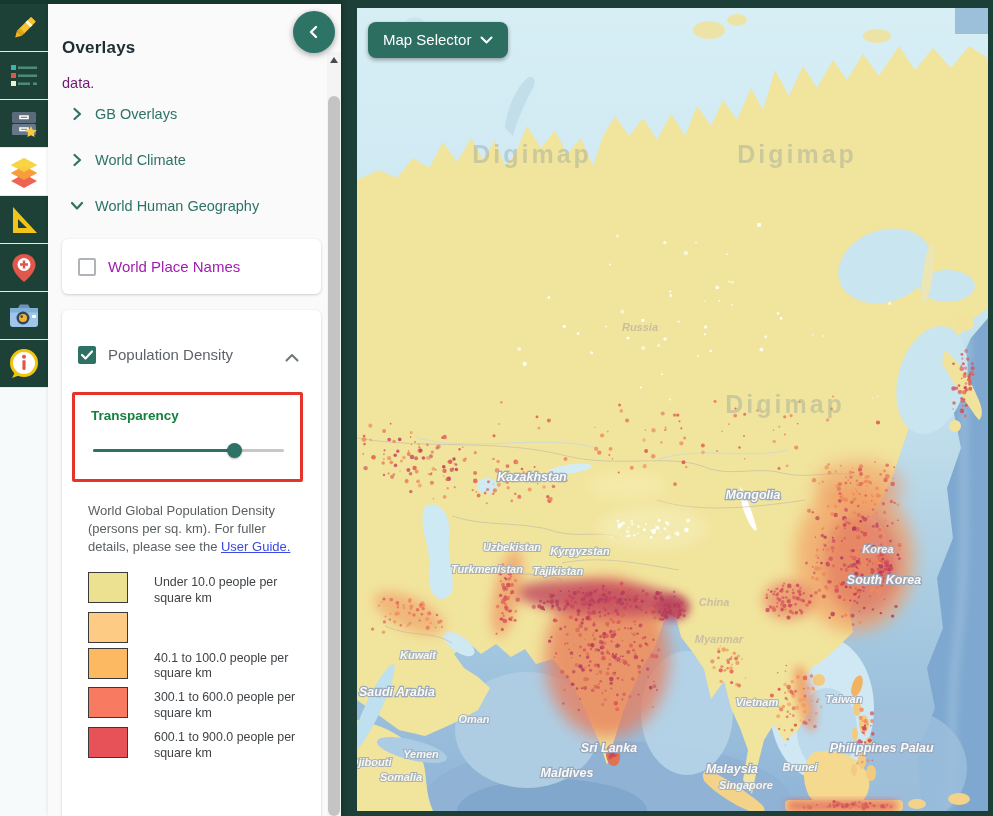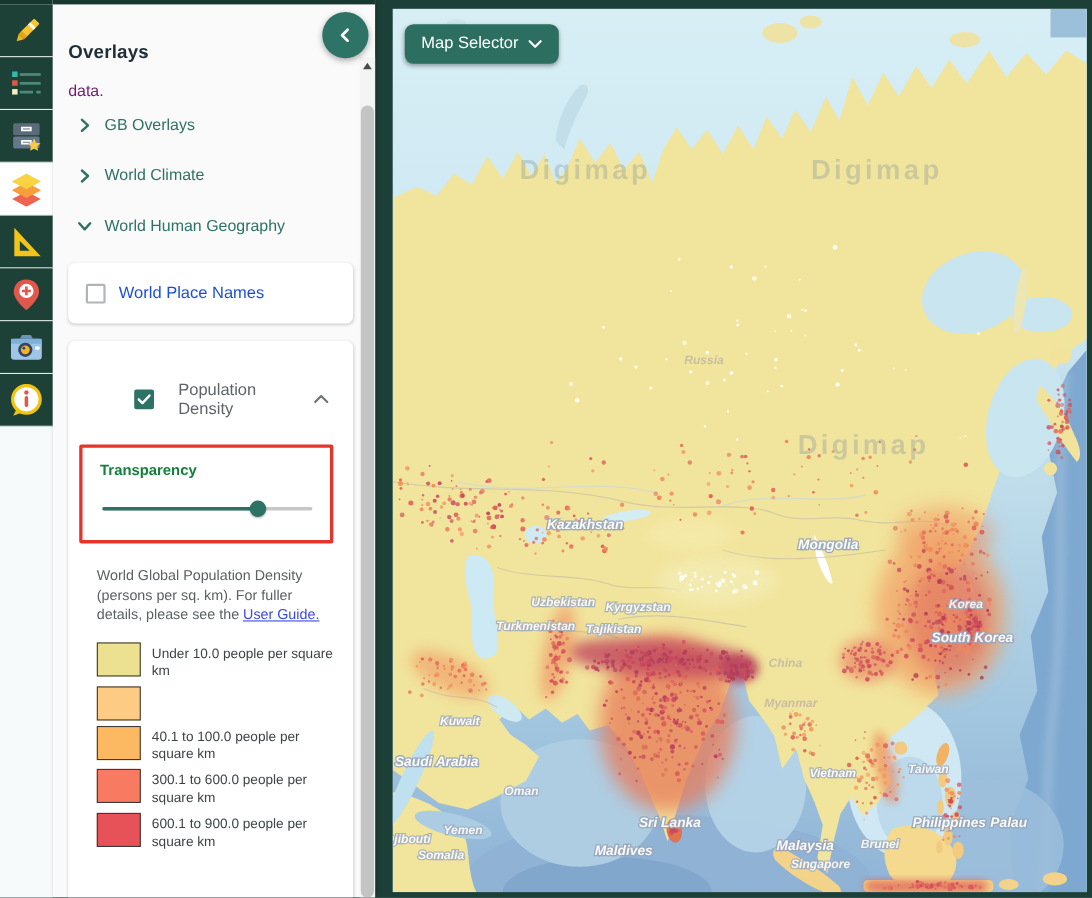--- a/index.html
+++ b/index.html
@@ -19,43 +19,43 @@
   .clip-frag { position:absolute; left:82px; top:42px; color:#5a5f63; font-size:13px; }
   .clipped { color:#701a75; font-size:14.5px; margin-top:17px; }
 
   .collapse-btn { position:absolute; left:245px; top:7px; width:42px; height:42px; border-radius:50%; background:#2E7466; border:none; display:flex; align-items:center; justify-content:center; box-shadow:0 2px 6px rgba(0,0,0,.35); cursor:pointer; z-index:5; }
 
   .acc-row { display:flex; align-items:center; gap:11px; height:46px; color:#2E7265; font-size:14.5px; cursor:pointer; padding-left:8px; }
   .acc-row svg { flex:0 0 auto; }
 
   .card { background:#fff; border-radius:6px; box-shadow:0 1px 3px rgba(0,0,0,.18); }
   .card1 { margin:10px 2px 16px 0; height:55px; display:flex; align-items:center; padding:0 16px; gap:12px; }
-  .card1 .lbl { color:#1d4ed8; font-size:15px; }
+  .card1 .lbl { color:#a21caf; font-size:15px; }
   .card2 { margin:0 2px 0 0; padding:36px 16px 30px 16px; min-height:540px; }
 
   .cbx { width:18px; height:18px; border-radius:2px; flex:0 0 18px; display:flex; align-items:center; justify-content:center; cursor:pointer; }
   .cbx.off { background:#fff; border:2px solid #b0b4b8; }
   .cbx.on  { background:#2E7265; border:2px solid #2E7265; }
 
-  .pd-row { display:flex; align-items:center; gap:22px;margin-left:44px; }
+  .pd-row { display:flex; gap:12px; }
   .pd-row .lbl { color:#5f6368; font-size:15px; flex:1; }
   .chev-up { color:#6e7578; cursor:pointer; padding:2px 6px; }
 
   .hl-box { margin:24px 2px 0 -6px; border:3px solid #E5342B; border-radius:2px; padding:13px 14px 22px 16px; }
   .hl-box .t-lbl { font-size:13.5px; font-weight:bold; color:#15803d; }
   .slider { position:relative; height:14px; margin:20px 2px 0 2px; cursor:pointer; }
   .slider .track { position:absolute; left:0; right:0; top:6px; height:2.5px; background:#c7c7c7; border-radius:2px; }
   .slider .fill { position:absolute; left:0; top:6px; height:2.5px; background:#2E7265; border-radius:2px; }
   .slider .thumb { position:absolute; top:0; width:15px; height:15px; border-radius:50%; background:#2E7265; box-shadow:0 1px 2px rgba(0,0,0,.3); }
 
   .desc { margin:20px 0 0 10px; width:222px; font-size:13px; line-height:1.38; color:#5b6063; }
   .desc a { color:#3B49DF; text-decoration:underline; cursor:pointer; }
 
   .legend { margin:16px 0 0 10px; }
-  .leg-item { display:flex; gap:10px; margin-bottom:5px; align-items:flex-start; }
+  .leg-item { display:flex; gap:26px; margin-bottom:5px; align-items:flex-start; }
   .leg-sw { width:40px; height:31px; flex:0 0 40px; border:1px solid #3a3a3a; }
   .leg-lbl { width:172px; font-size:12.4px; line-height:1.28; color:#3f4346; padding-top:3px; }
 
   
   .pscroll { position:absolute; right:0; top:48px; bottom:0; width:14px; background:#f4f4f4; }
   .pscroll .up { height:15px; display:flex; align-items:center; justify-content:center; cursor:pointer; }
   .pscroll .up::after { content:""; border-left:4px solid transparent; border-right:4px solid transparent; border-bottom:6px solid #4a4a4a; }
   .pscroll .thumb { position:absolute; top:44px; bottom:0; left:1px; right:1px; background:#c4c4c4; border-radius:7px; cursor:pointer; }
 
   

